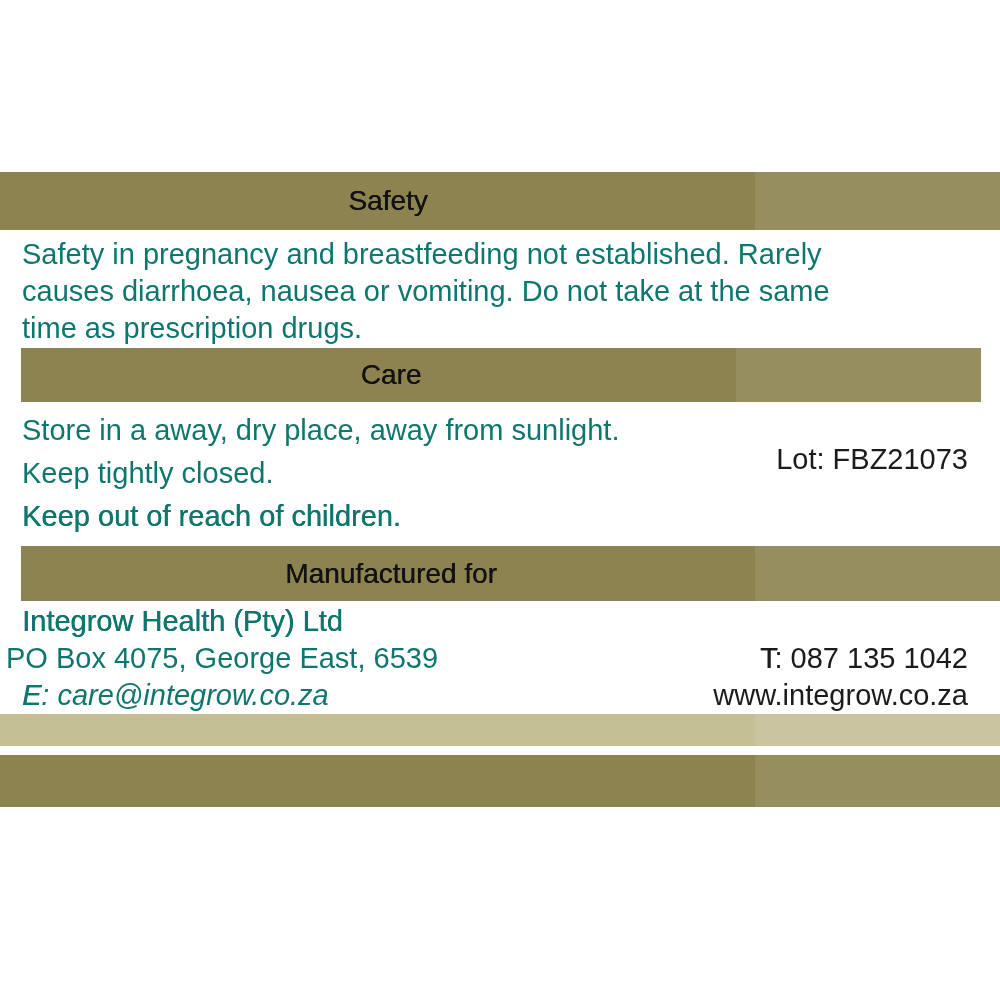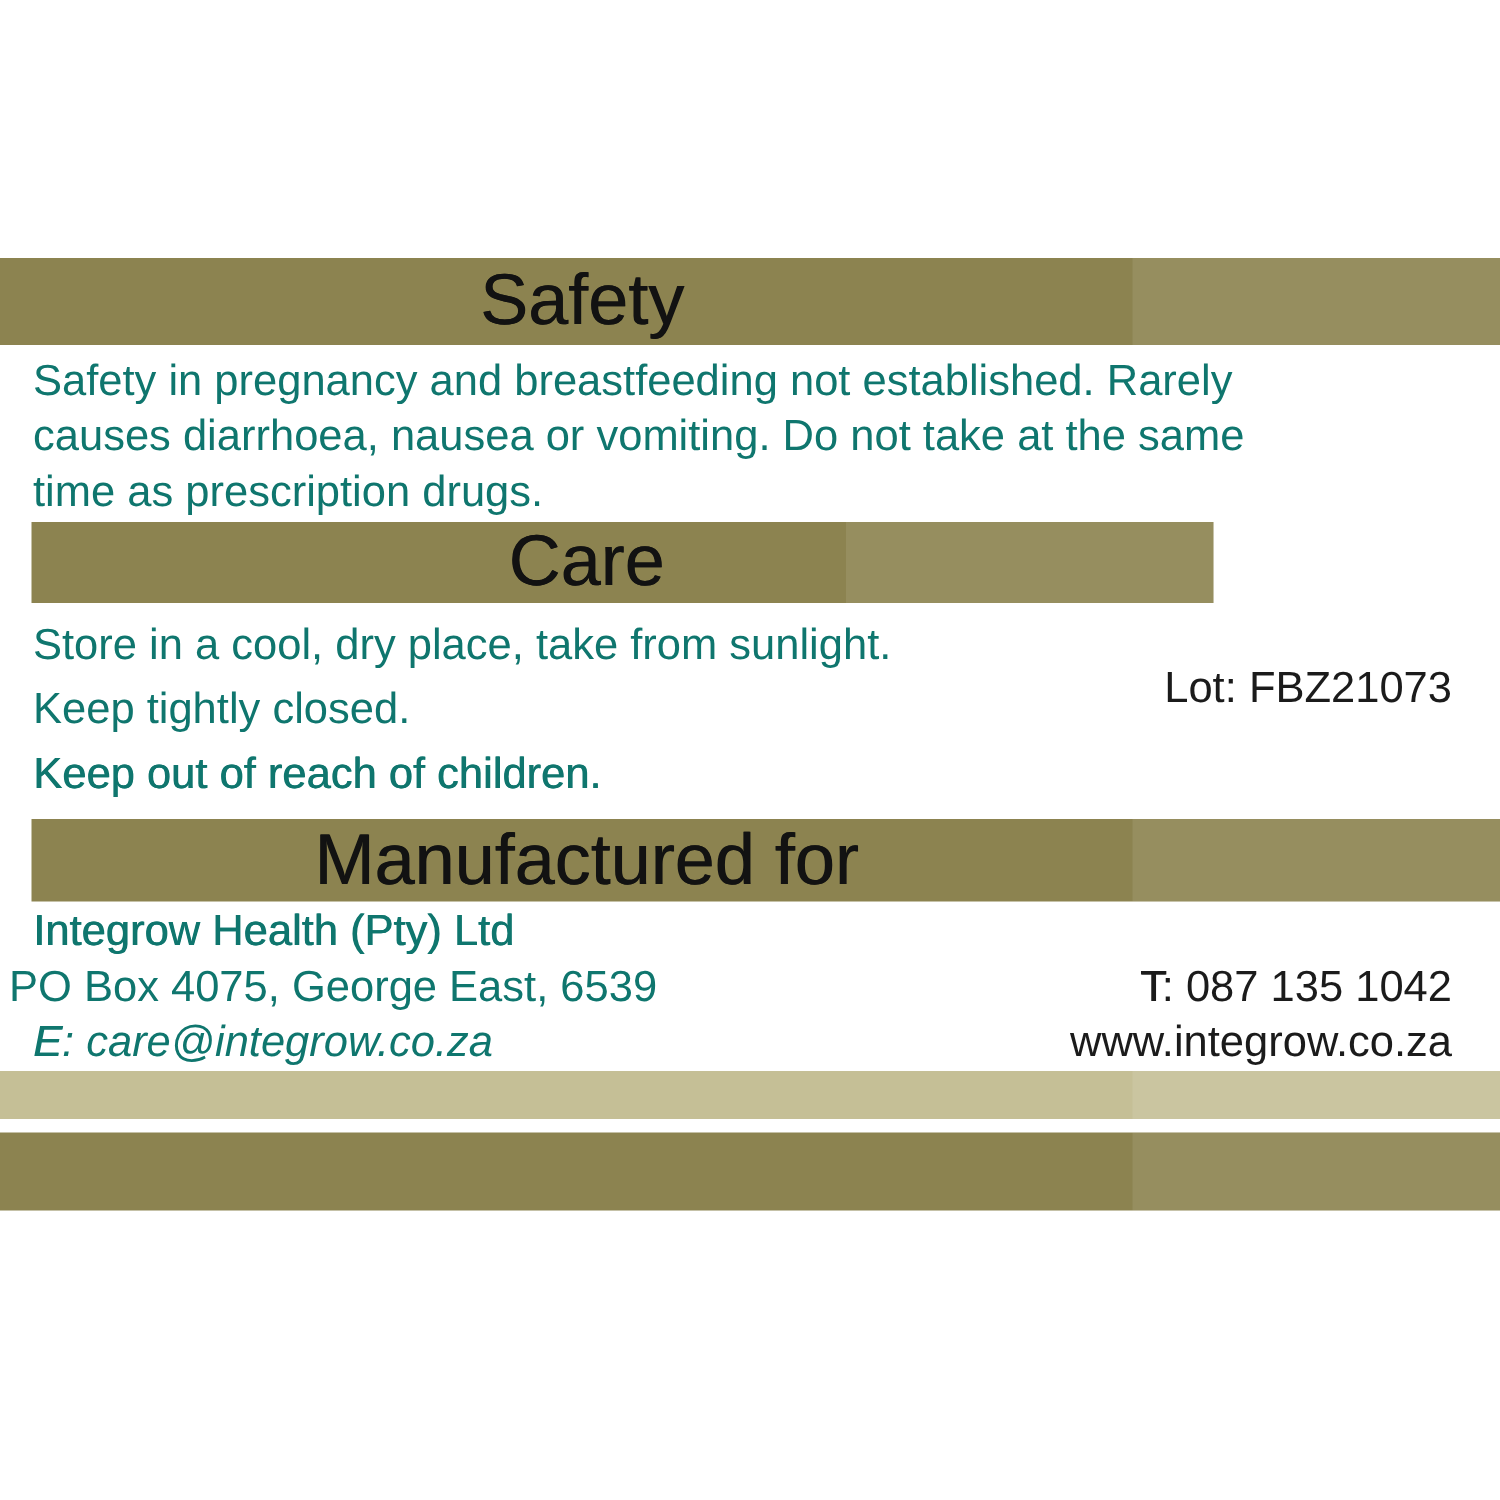--- a/index.html
+++ b/index.html
@@ -18,21 +18,21 @@
   .band .shade {
     position: absolute;
     top: 0; bottom: 0; right: 0;
     background: rgba(255,255,255,0.09);
     pointer-events: none;
   }
   .band-title {
     position: absolute;
     top: 0; left: 0;
     text-align: center;
-    font-size: 48px;
+    font-size: 28px;
     color: #121212;
     text-shadow: 0.4px 0 0 currentColor;
     white-space: nowrap;
   }
   .pale {
     background: #C5BF96;
   }
   .body-text {
     position: absolute;
     font-size: 29px;
@@ -57,26 +57,26 @@
   <div class="shade" style="width:245px;"></div>
   <div class="band-title" style="width:776px; line-height:58px;">Safety</div>
 </div>
 
 <div class="body-text" style="left:22px; top:236px;">
   <div>Safety in pregnancy and breastfeeding not established. Rarely</div>
   <div>causes diarrhoea, nausea or vomiting. Do not take at the same</div>
   <div>time as prescription drugs.</div>
 </div>
 
-<div class="band" style="top:348px; left:21px; width:788px; height:54px;">
+<div class="band" style="top:348px; left:21px; width:960px; height:54px;">
   <div class="shade" style="width:245px;"></div>
   <div class="band-title" style="width:740px; line-height:54px;">Care</div>
 </div>
 
-<div class="body-text" style="left:22px; top:413px; line-height:34px;">Store in a cool, dry place, take from sunlight.</div>
+<div class="body-text" style="left:22px; top:413px; line-height:34px;">Store in a away, dry place, away from sunlight.</div>
 <div class="body-text" style="left:22px; top:456px; line-height:34px;">Keep tightly closed.</div>
 <div class="body-text semi" style="left:22px; top:499px; line-height:34px;">Keep out of reach of children.</div>
 
 <div class="right-col" style="top:442px; line-height:35px;">
   <div>Lot: FBZ21073</div>
 </div>
 
 <div class="band" style="top:546px; left:21px; width:979px; height:55px;">
   <div class="shade" style="width:245px;"></div>
   <div class="band-title" style="width:740px; line-height:55px;">Manufactured for</div>

